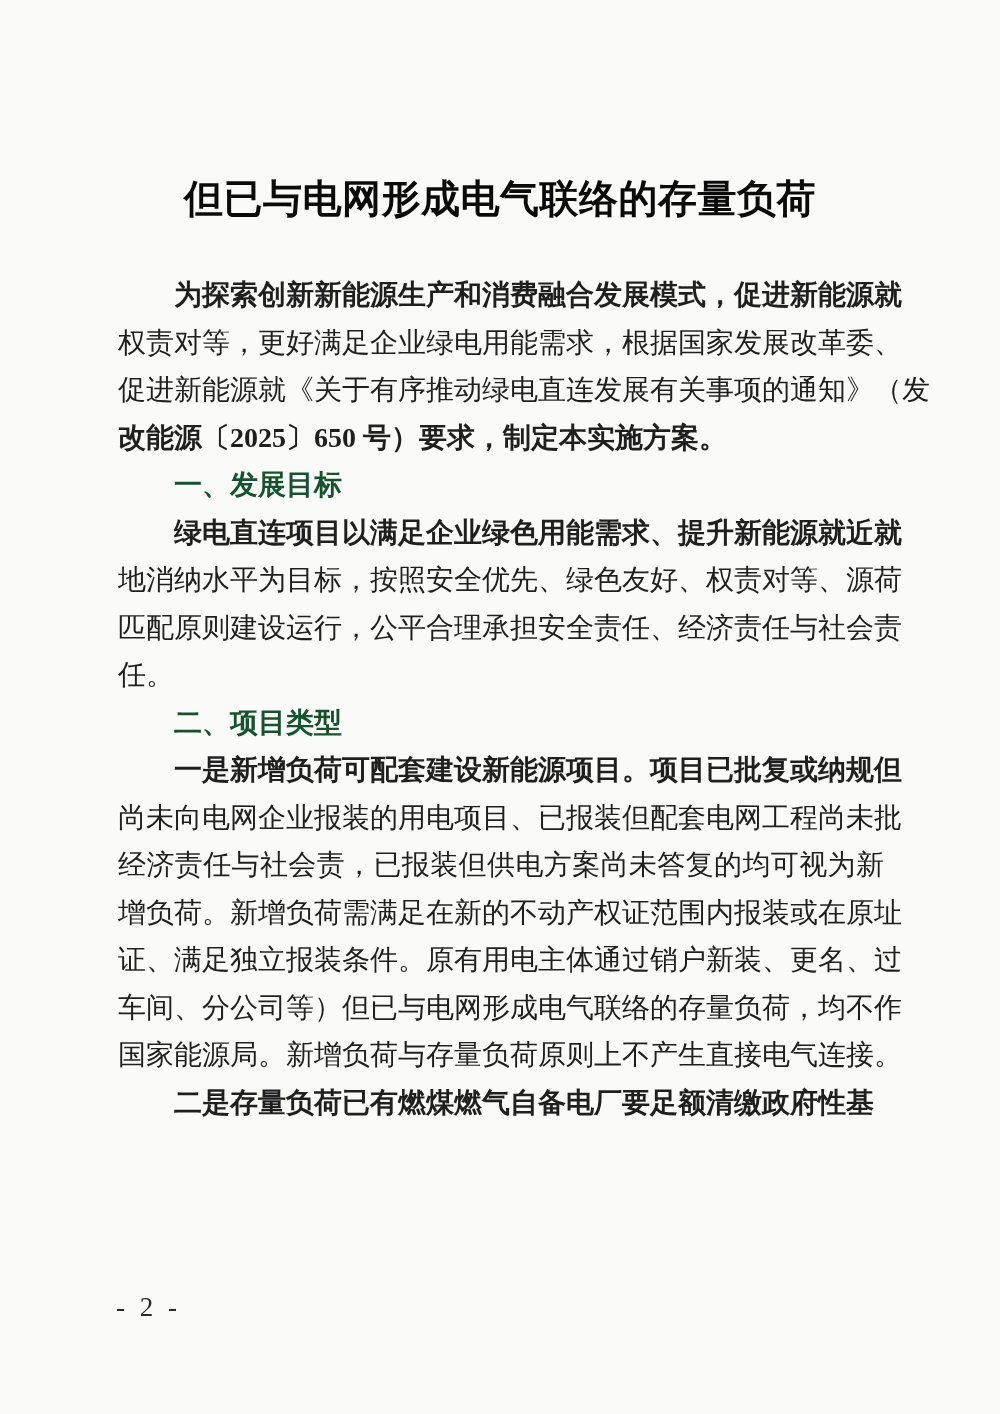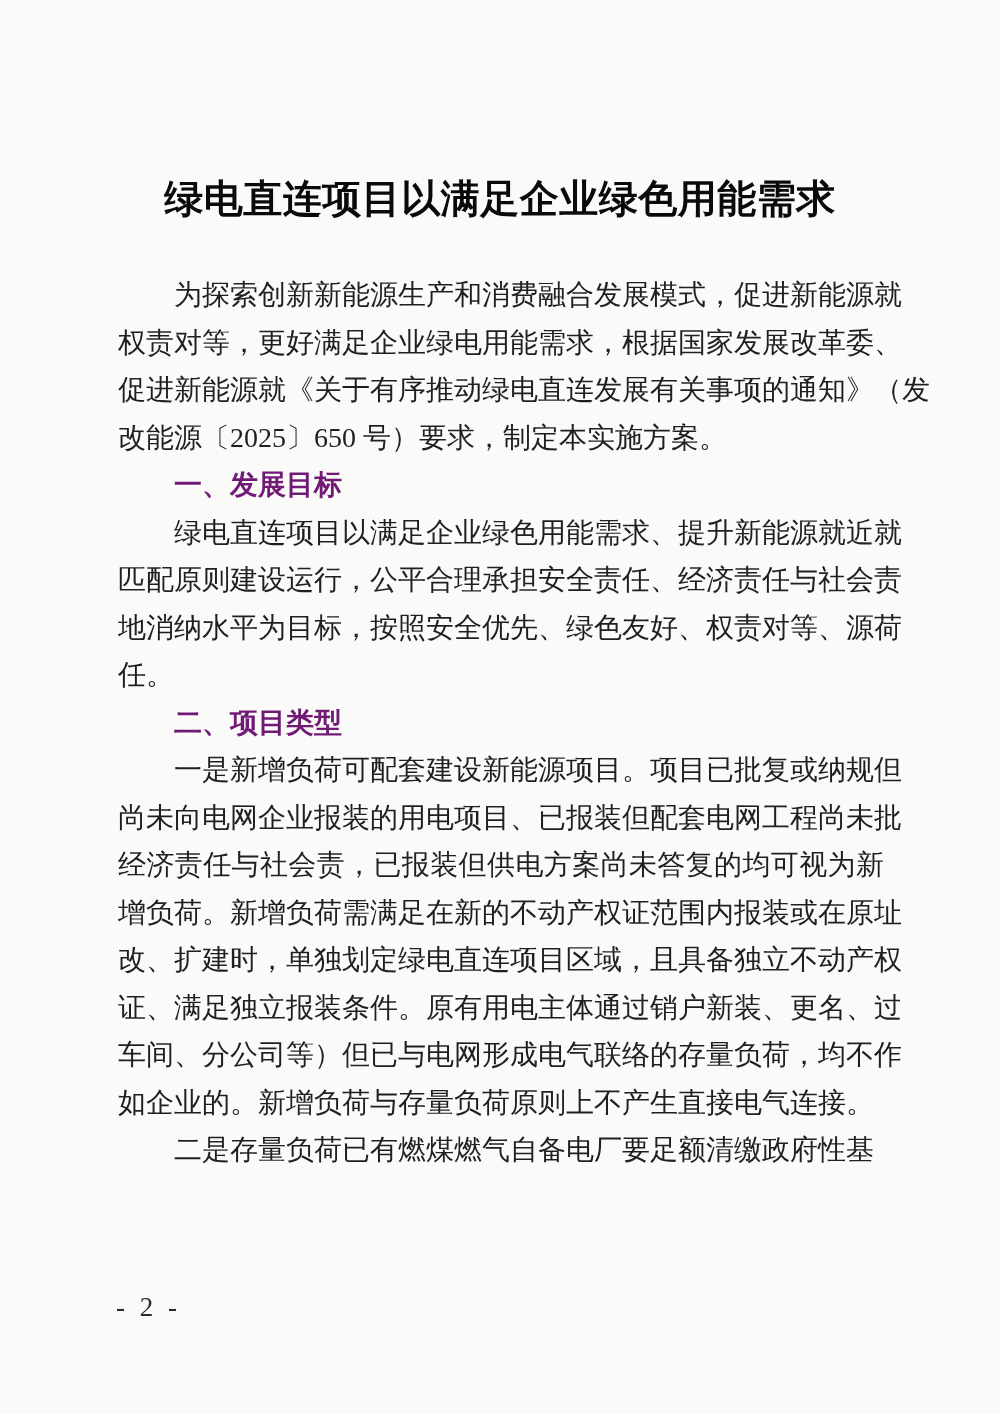--- a/index.html
+++ b/index.html
@@ -40,64 +40,64 @@
     height: 47.5px;
     line-height: 47.5px;
     font-size: 28px;
     color: #1f1f1f;
     text-align: justify;
     text-align-last: justify;
     white-space: nowrap;
   }
   .line.first {
     padding-left: 56px;
+    font-weight: bold;
   }
   .line.end {
     text-align-last: left;
   }
   .line.heading {
     padding-left: 56px;
     text-align-last: left;
     font-weight: bold;
-    color: #701a75;
+    color: #14532d;
     font-family: "Liberation Sans", "DejaVu Sans", sans-serif;
   }
   .page-number {
     position: absolute;
     left: 116px;
     top: 1292px;
     font-size: 27px;
     letter-spacing: 4px;
     color: #2b2b2b;
   }
 </style>
 </head>
 <body>
 
 <div class="page">
 
-  <div class="doc-title">绿电直连项目以满足企业绿色用能需求</div>
+  <div class="doc-title">但已与电网形成电气联络的存量负荷</div>
 
   <div class="doc-body">
     <div class="line first">为探索创新新能源生产和消费融合发展模式，促进新能源就</div>
     <div class="line">权责对等，更好满足企业绿电用能需求，根据国家发展改革委、</div>
     <div class="line">促进新能源就《关于有序推动绿电直连发展有关事项的通知》（发</div>
     <div class="line first end" style="padding-left:0;">改能源〔2025〕650 号）要求，制定本实施方案。</div>
     <div class="line heading">一、发展目标</div>
     <div class="line first">绿电直连项目以满足企业绿色用能需求、提升新能源就近就</div>
+    <div class="line">地消纳水平为目标，按照安全优先、绿色友好、权责对等、源荷</div>
     <div class="line">匹配原则建设运行，公平合理承担安全责任、经济责任与社会责</div>
-    <div class="line">地消纳水平为目标，按照安全优先、绿色友好、权责对等、源荷</div>
     <div class="line end">任。</div>
     <div class="line heading">二、项目类型</div>
     <div class="line first">一是新增负荷可配套建设新能源项目。项目已批复或纳规但</div>
     <div class="line">尚未向电网企业报装的用电项目、已报装但配套电网工程尚未批</div>
     <div class="line">经济责任与社会责，已报装但供电方案尚未答复的均可视为新</div>
     <div class="line">增负荷。新增负荷需满足在新的不动产权证范围内报装或在原址</div>
-    <div class="line">改、扩建时，单独划定绿电直连项目区域，且具备独立不动产权</div>
     <div class="line">证、满足独立报装条件。原有用电主体通过销户新装、更名、过</div>
     <div class="line">车间、分公司等）但已与电网形成电气联络的存量负荷，均不作</div>
-    <div class="line end">如企业的。新增负荷与存量负荷原则上不产生直接电气连接。</div>
+    <div class="line end">国家能源局。新增负荷与存量负荷原则上不产生直接电气连接。</div>
     <div class="line first end">二是存量负荷已有燃煤燃气自备电厂要足额清缴政府性基</div>
   </div>
 
   <div class="page-number">- 2 -</div>
 
 </div>
 
 </body></html>

